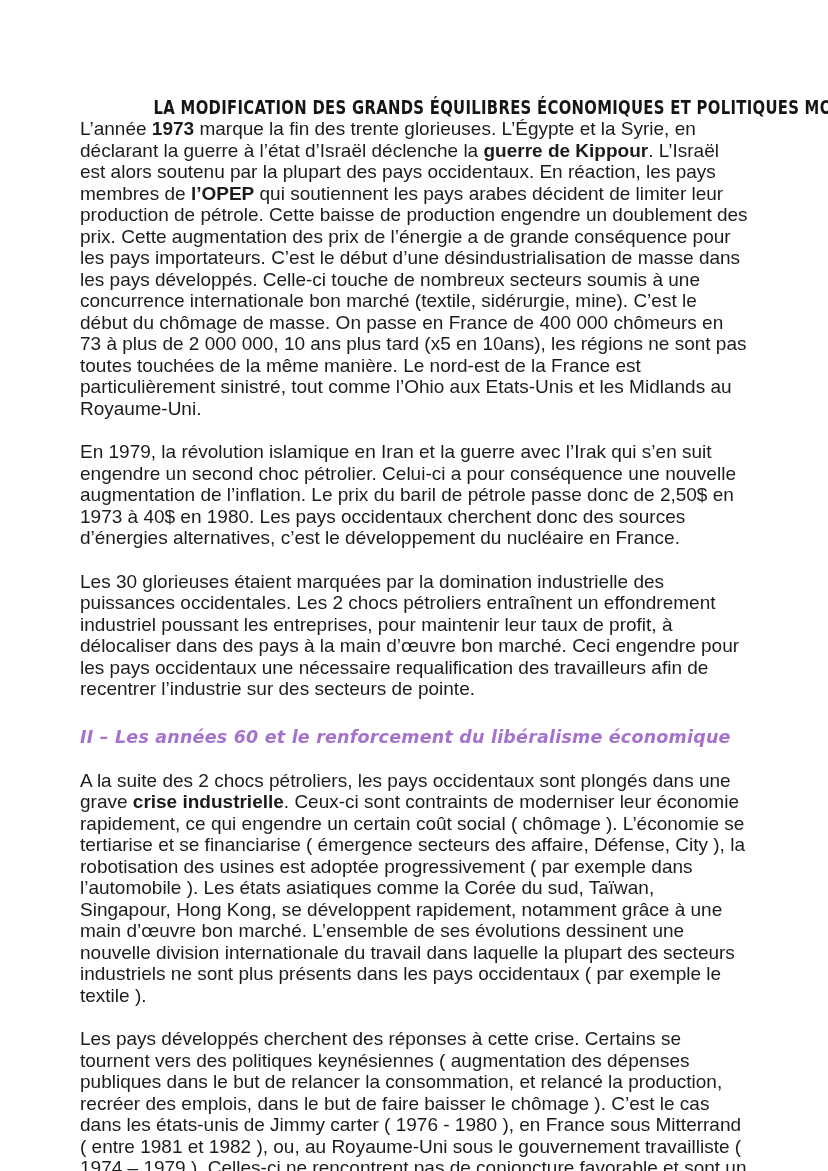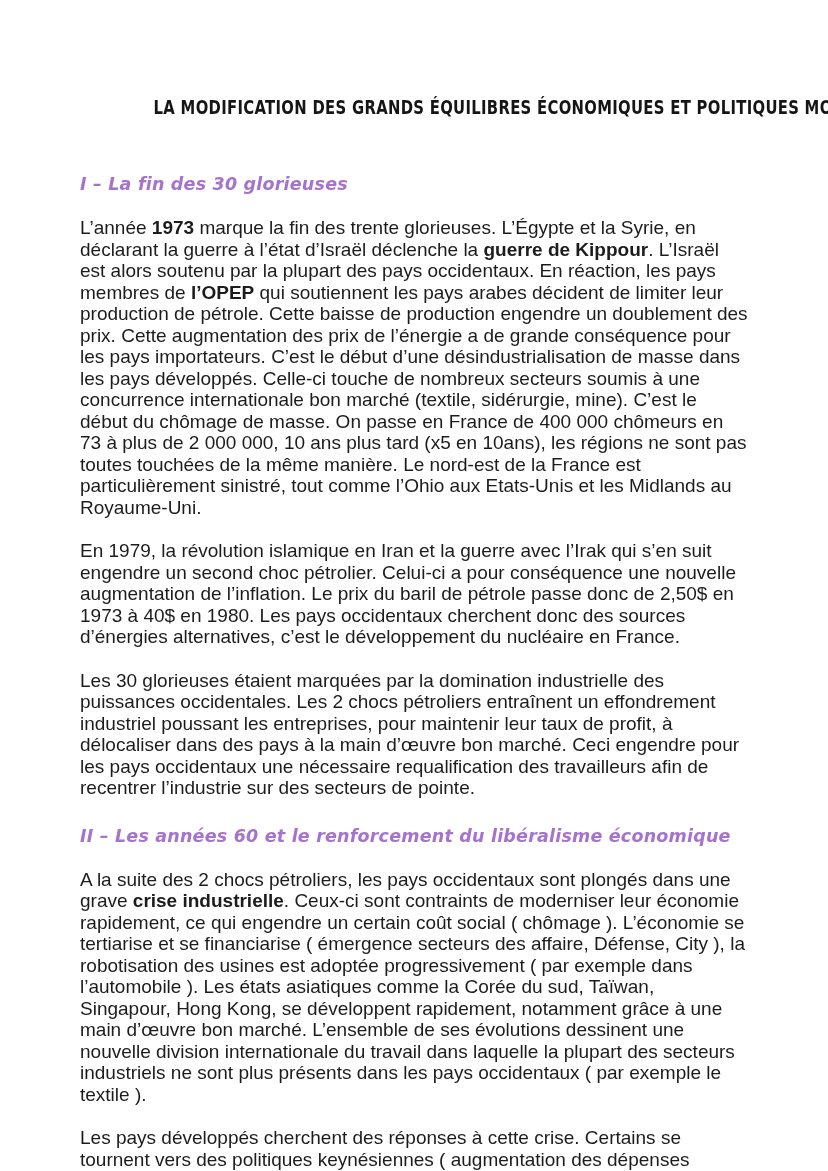--- a/index.html
+++ b/index.html
@@ -54,21 +54,20 @@
   .body-par b{font-weight:700;}
 </style>
 </head>
 <body>
 
 <div class="page">
 
   <h1 class="doc-title">LA MODIFICATION DES GRANDS ÉQUILIBRES ÉCONOMIQUES ET POLITIQUES MONDIAUX</h1>
 
   <section>
-    <h2 class="section-heading first">I – La fin des 30 glorieuses</h2>
 
     <p class="body-par"><span>L’année </span><b>1973</b><span> marque la fin des trente glorieuses. L’Égypte et la Syrie, en déclarant la guerre à l’état d’Israël déclenche la </span><b>guerre de Kippour</b><span>. L’Israël est alors soutenu par la plupart des pays occidentaux. En réaction, les pays membres de </span><b>l’OPEP</b><span> qui soutiennent les pays arabes décident de limiter leur production de pétrole. Cette baisse de production engendre un doublement des prix. Cette augmentation des prix de l’énergie a de grande conséquence pour les pays importateurs. C’est le début d’une désindustrialisation de masse dans les pays développés. Celle-ci touche de nombreux secteurs soumis à une concurrence internationale bon marché (textile, sidérurgie, mine). C’est le début du chômage de masse. On passe en France de 400 000 chômeurs en 73 à plus de 2 000 000, 10 ans plus tard (x5 en 10ans), les régions ne sont pas toutes touchées de la même manière. Le nord-est de la France est particulièrement sinistré, tout comme l’Ohio aux Etats-Unis et les Midlands au Royaume-Uni.</span></p>
 
     <p class="body-par"><span>En 1979, la révolution islamique en Iran et la guerre avec l’Irak qui s’en suit engendre un second choc pétrolier. Celui-ci a pour conséquence une nouvelle augmentation de l’inflation. Le prix du baril de pétrole passe donc de 2,50$ en 1973 à 40$ en 1980. Les pays occidentaux cherchent donc des sources d’énergies alternatives, c’est le développement du nucléaire en France.</span></p>
 
     <p class="body-par"><span>Les 30 glorieuses étaient marquées par la domination industrielle des puissances occidentales. Les 2 chocs pétroliers entraînent un effondrement industriel poussant les entreprises, pour maintenir leur taux de profit, à délocaliser dans des pays à la main d’œuvre bon marché. Ceci engendre pour les pays occidentaux une nécessaire requalification des travailleurs afin de recentrer l’industrie sur des secteurs de pointe.</span></p>
   </section>
 
   <section>
     <h2 class="section-heading">II – Les années 60 et le renforcement du libéralisme économique</h2>

